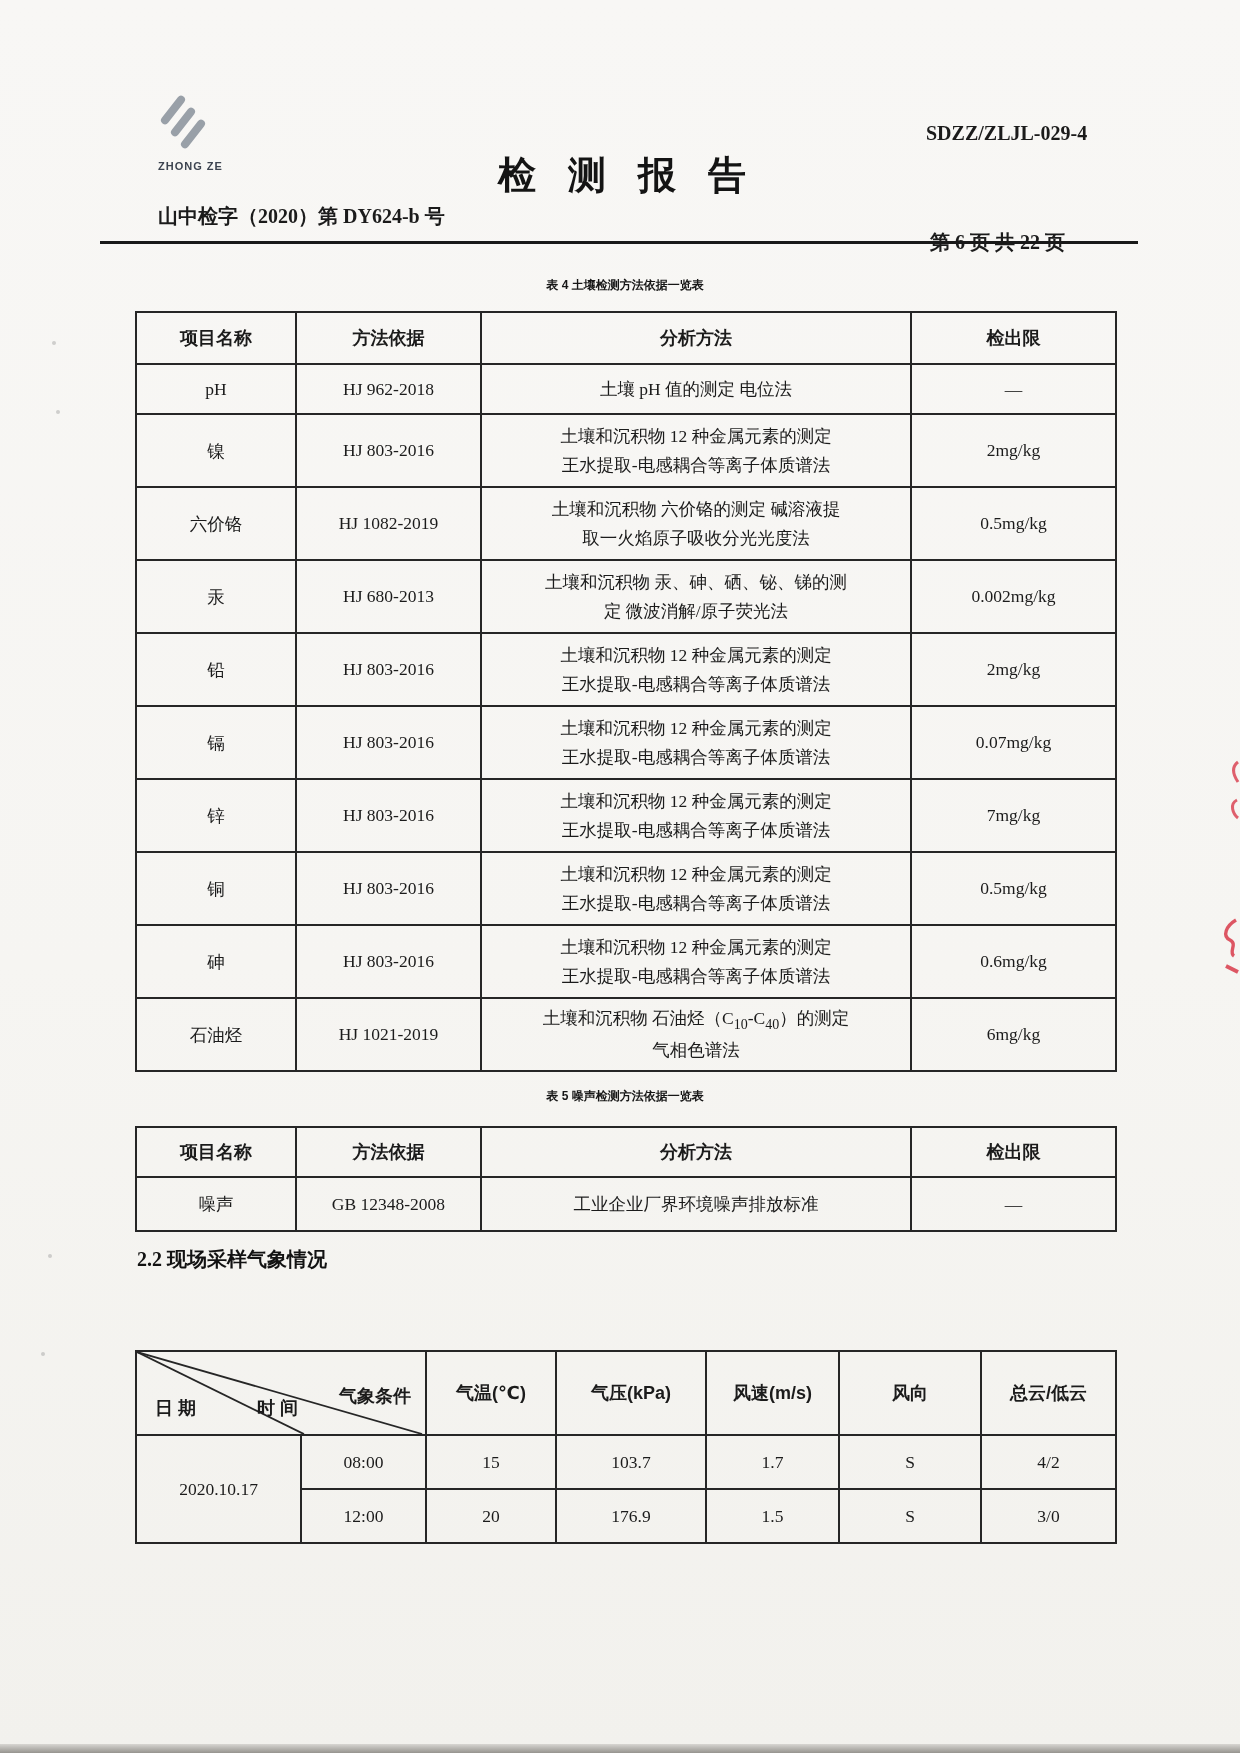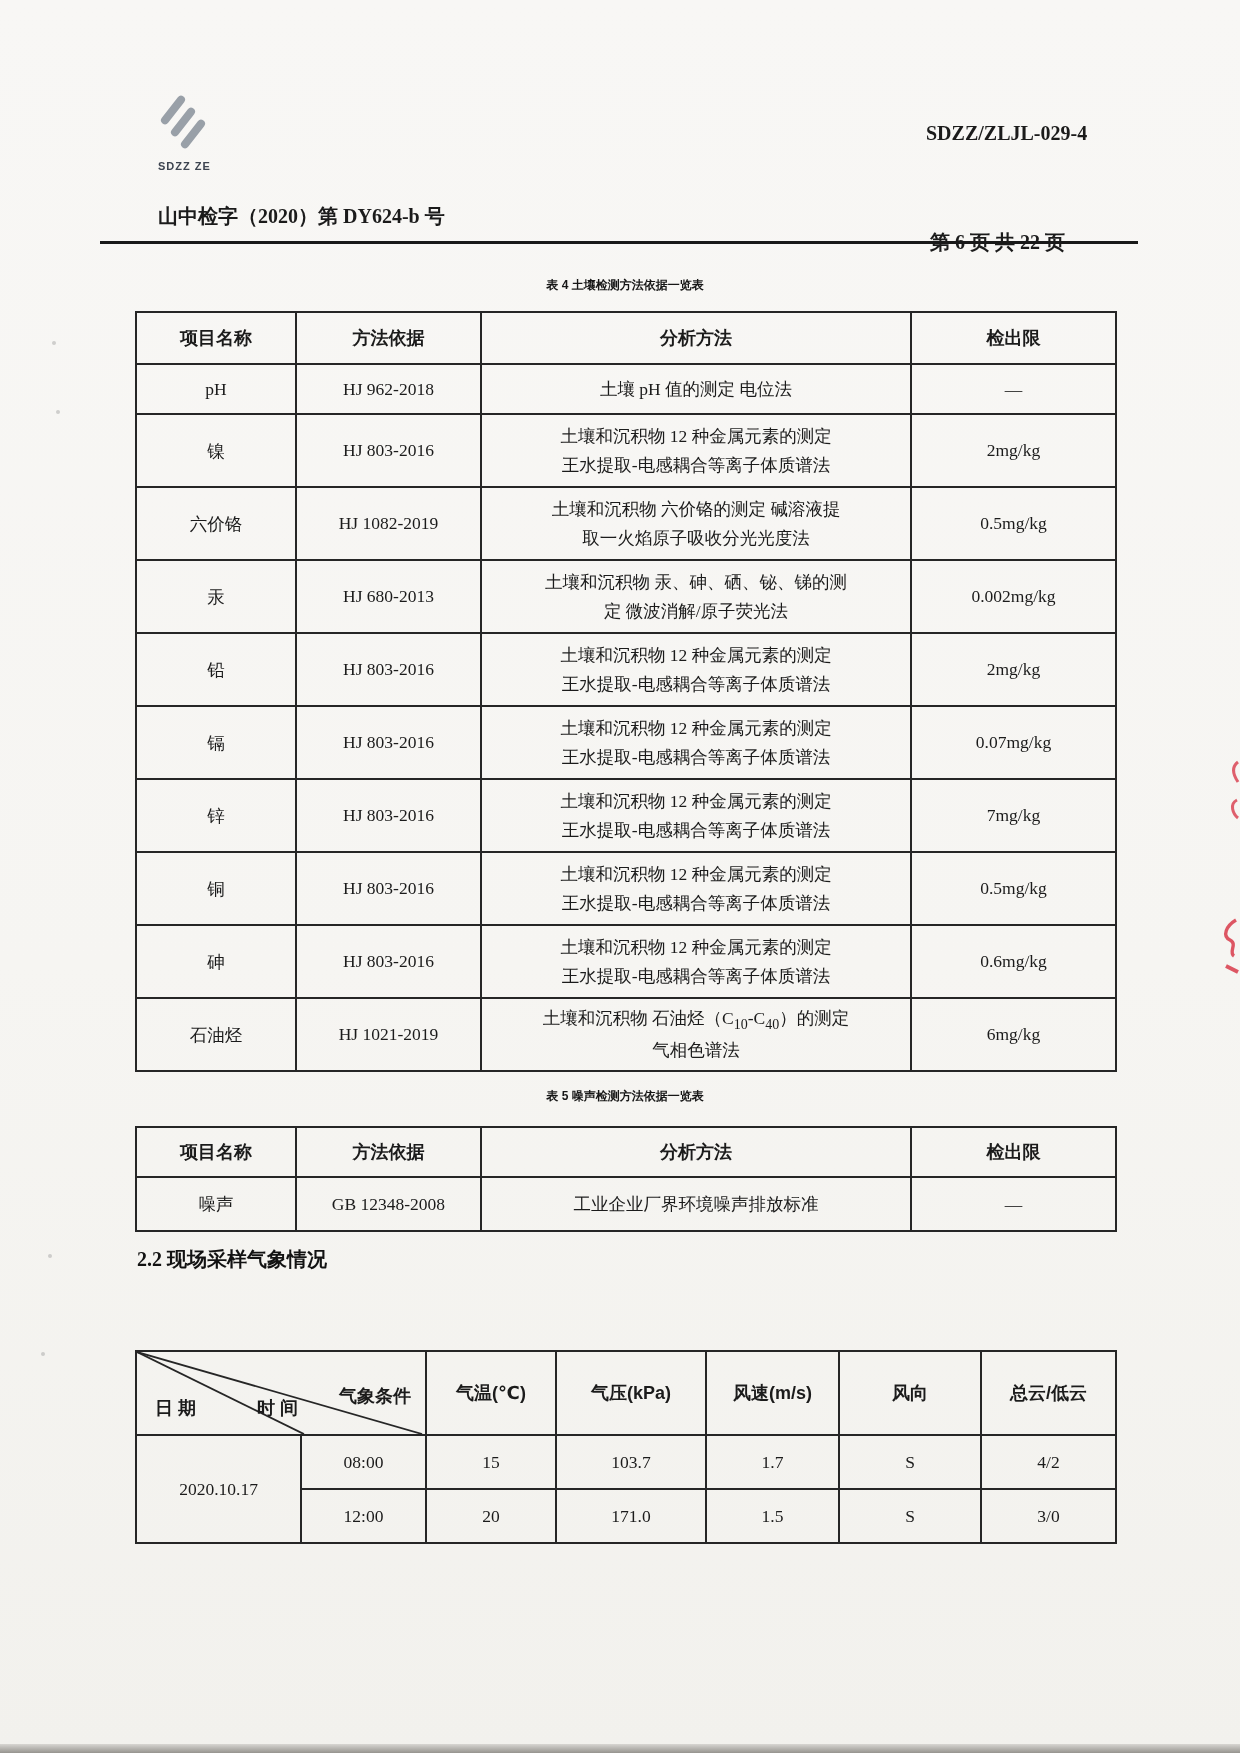--- a/index.html
+++ b/index.html
@@ -71,23 +71,24 @@
 <div class="page">
 
   <div class="logo">
     <svg width="52" height="64" viewBox="0 0 52 64">
       <g fill="#99a0a8">
         <rect x="-2" y="18" width="34" height="8" rx="4" transform="rotate(-52 15 22)"></rect>
         <rect x="8" y="30" width="34" height="8" rx="4" transform="rotate(-52 25 34)"></rect>
         <rect x="18" y="42" width="34" height="8" rx="4" transform="rotate(-52 35 46)"></rect>
       </g>
     </svg>
-    <div class="logo-text">SDZZ ZE</div>
+    <div class="logo-text">ZHONG ZE</div>
   </div>
 
+  <div class="report-title">检测报告</div>
   <div class="doc-code">SDZZ/ZLJL-029-4</div>
   <div class="report-no">山中检字（2020）第 DY624-b 号</div>
   <div class="page-info">第 6 页  共 22 页</div>
   <div class="header-rule"></div>
 
   <div class="tbl-title t4-title">表 4 土壤检测方法依据一览表</div>
   <table id="table4">
     <colgroup>
       <col style="width:160px">
         <col style="width:185px">
@@ -259,21 +260,21 @@
           <td>08:00</td>
           <td>15</td>
           <td>103.7</td>
           <td>1.7</td>
           <td>S</td>
           <td>4/2</td>
         </tr>
         <tr>
           <td>12:00</td>
           <td>20</td>
-          <td>171.0</td>
+          <td>176.9</td>
           <td>1.5</td>
           <td>S</td>
           <td>3/0</td>
         </tr>
       </tbody>
   </table>
 
   <svg class="red-mark" style="left:1224px;top:760px;" width="16" height="62" viewBox="0 0 16 62">
     <path d="M14 2 C6 8, 10 16, 14 22" stroke="#d83a4a" stroke-width="3" fill="none" opacity=".8"></path>
     <path d="M13 40 C5 44, 9 54, 14 58" stroke="#d83a4a" stroke-width="3" fill="none" opacity=".8"></path>

